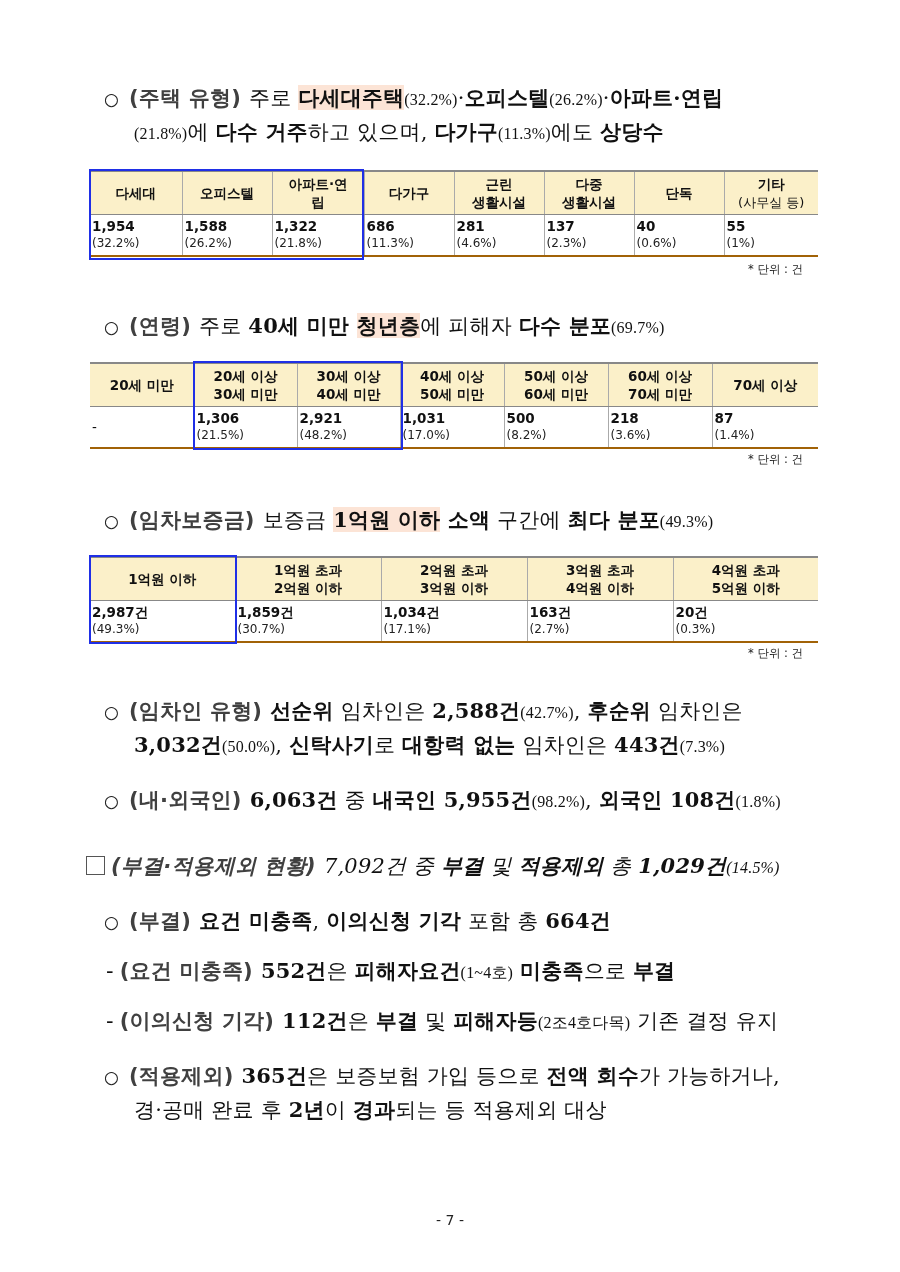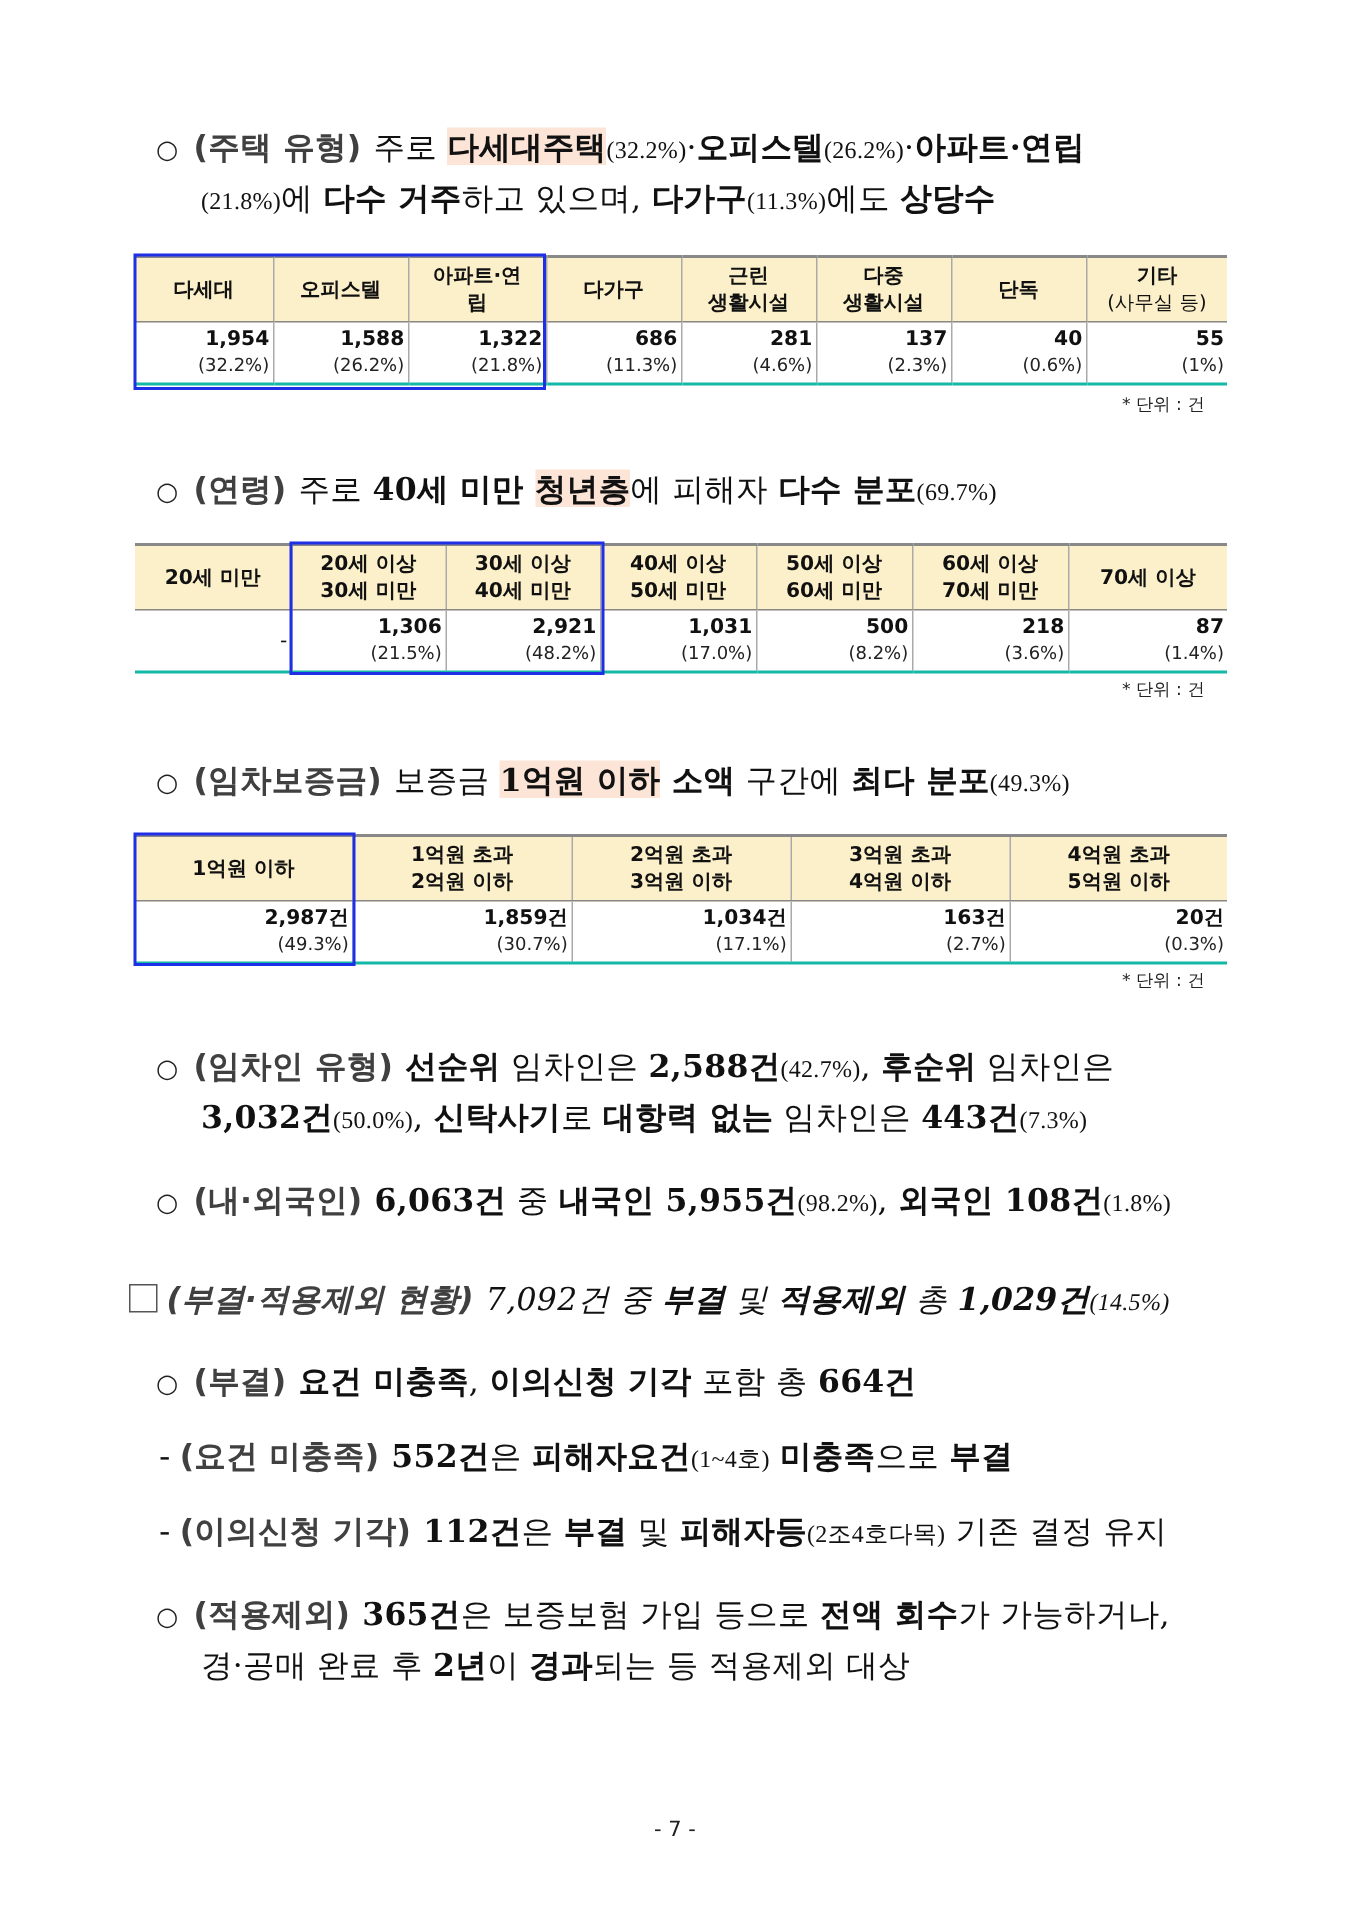--- a/index.html
+++ b/index.html
@@ -11,21 +11,21 @@
   .b { font-weight: bold; }
   .sm { font-family: "Liberation Serif", serif; font-size: 16px; }
   .hl { background: #fce4d6; }
   .dash { font-family: "DejaVu Sans", sans-serif; margin-right: 6px; }
   .box { display: inline-block; width: 17px; height: 17px; border: 1.5px solid #555; vertical-align: -2px; margin-right: 6px; }
 
   table.dt { position: absolute; border-collapse: collapse; font-family: "DejaVu Sans", "Liberation Sans", sans-serif; table-layout: fixed; padding-left: 48px; }
   table.dt th { background: #fbf0c9; font-weight: bold; font-size: 13.5px; line-height: 18px; color: #111;
                 border-left: 1px solid #aaa; border-top: 2px solid #888; border-bottom: 1px solid #888; padding: 2px 2px; text-align: center; }
   table.dt th:first-child, table.dt td:first-child { border-left: none; }
-  table.dt td { font-size: 13px; line-height: 17px; text-align: right; border-left: 1px solid #aaa; border-bottom: 2px solid #14b8a6; padding: 2px 2px; }
+  table.dt td { font-size: 13px; line-height: 17px; text-align: left; border-left: 1px solid #aaa; border-bottom: 2px solid #a16207; padding: 2px 2px; }
   table.dt td .n { font-weight: bold; font-size: 13.5px; display: block; }
   table.dt td .p { font-size: 12px; color: #222; display: block; }
   th .sub { font-weight: normal; font-size: 13px; }
   .blue-box { position: absolute; border: 2px solid #1f2fe6; pointer-events: none; }
   .unit { position: absolute; font-family: "DejaVu Sans", sans-serif; font-size: 11.5px; color: #222; }
   .page { position: absolute; left: 0; width: 900px; text-align: center; top: 1212px; font-family: "DejaVu Sans", sans-serif; font-size: 14px; color: #222; }
 </style>
 </head>
 <body>
 

